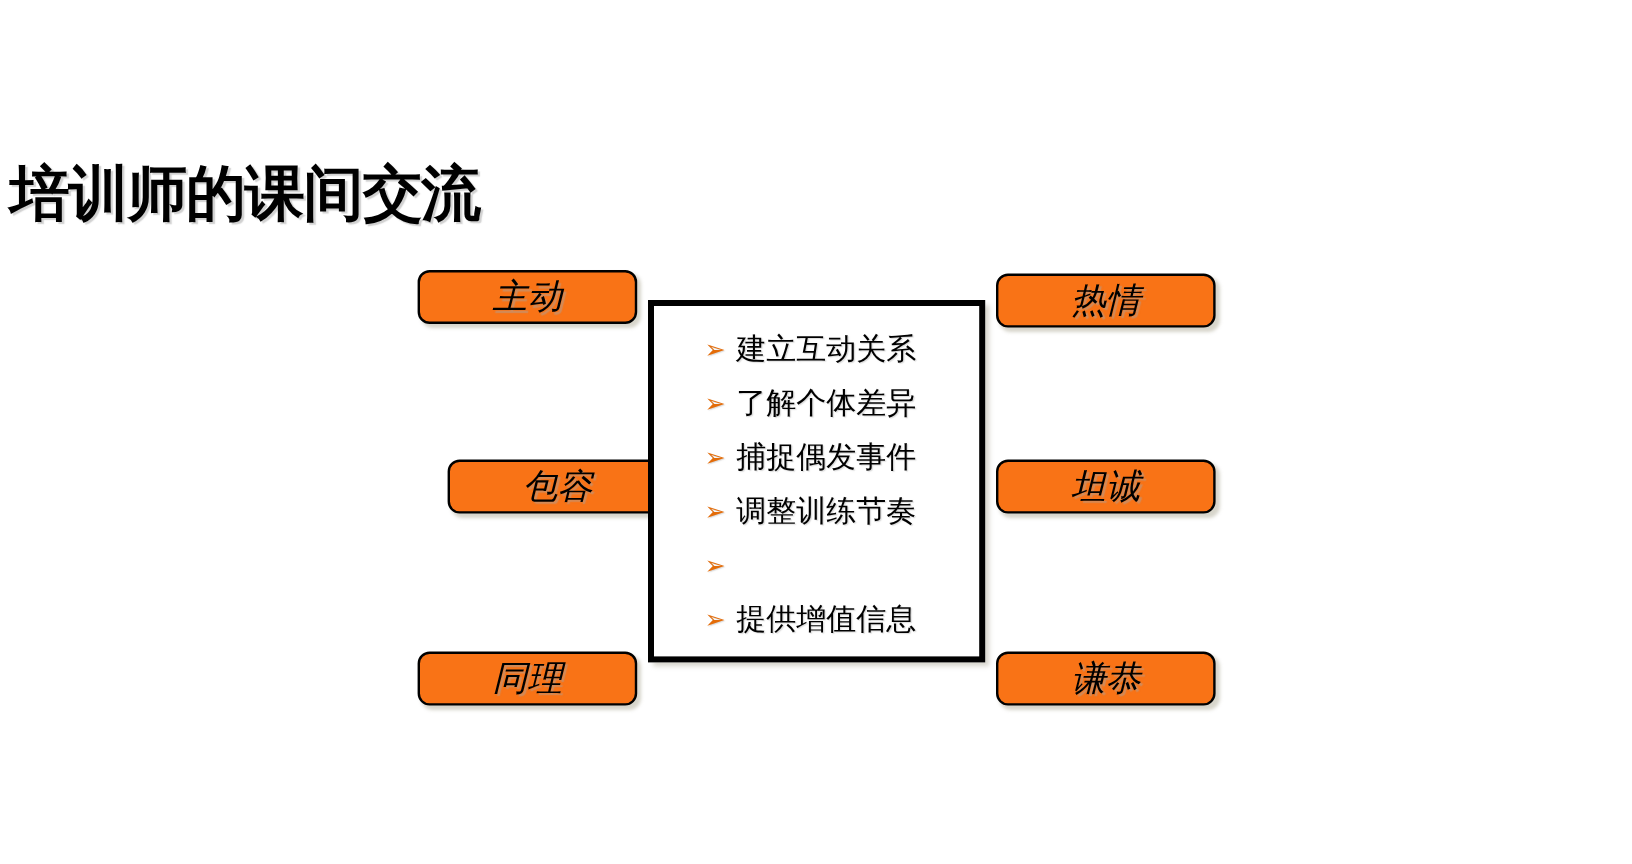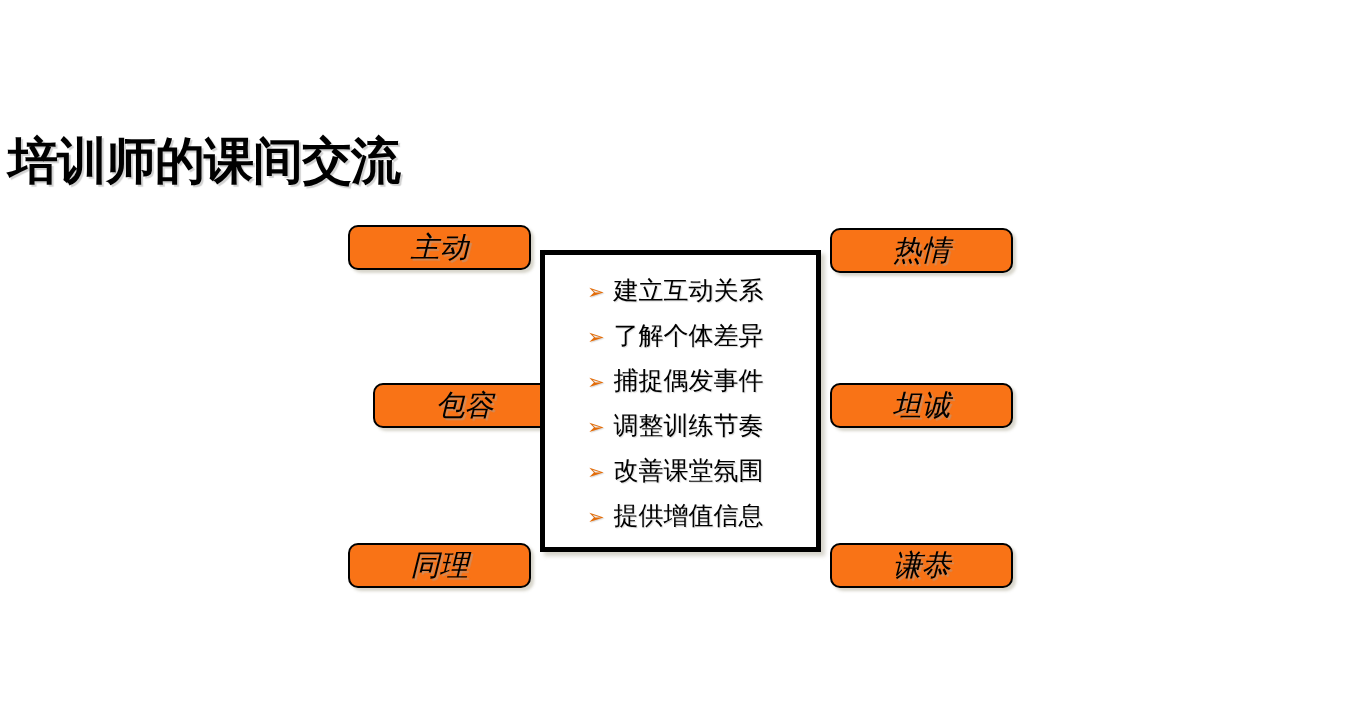--- a/index.html
+++ b/index.html
@@ -113,21 +113,20 @@
       <li class="bullet-item">
         <span class="bullet-icon" style="color: rgb(227, 108, 9);">➢</span>
         <span>捕捉偶发事件</span>
       </li>
       <li class="bullet-item">
         <span class="bullet-icon" style="color: rgb(227, 108, 9);">➢</span>
         <span>调整训练节奏</span>
       </li>
       <li class="bullet-item">
         <span class="bullet-icon" style="color: rgb(227, 108, 9);">➢</span>
-        <span>改善课堂氛围</span>
       </li>
       <li class="bullet-item">
         <span class="bullet-icon" style="color: rgb(227, 108, 9);">➢</span>
         <span>提供增值信息</span>
       </li>
     </ul>
   </div>
 
   <div class="trait-box pos-r1">
     <span>热情</span>

